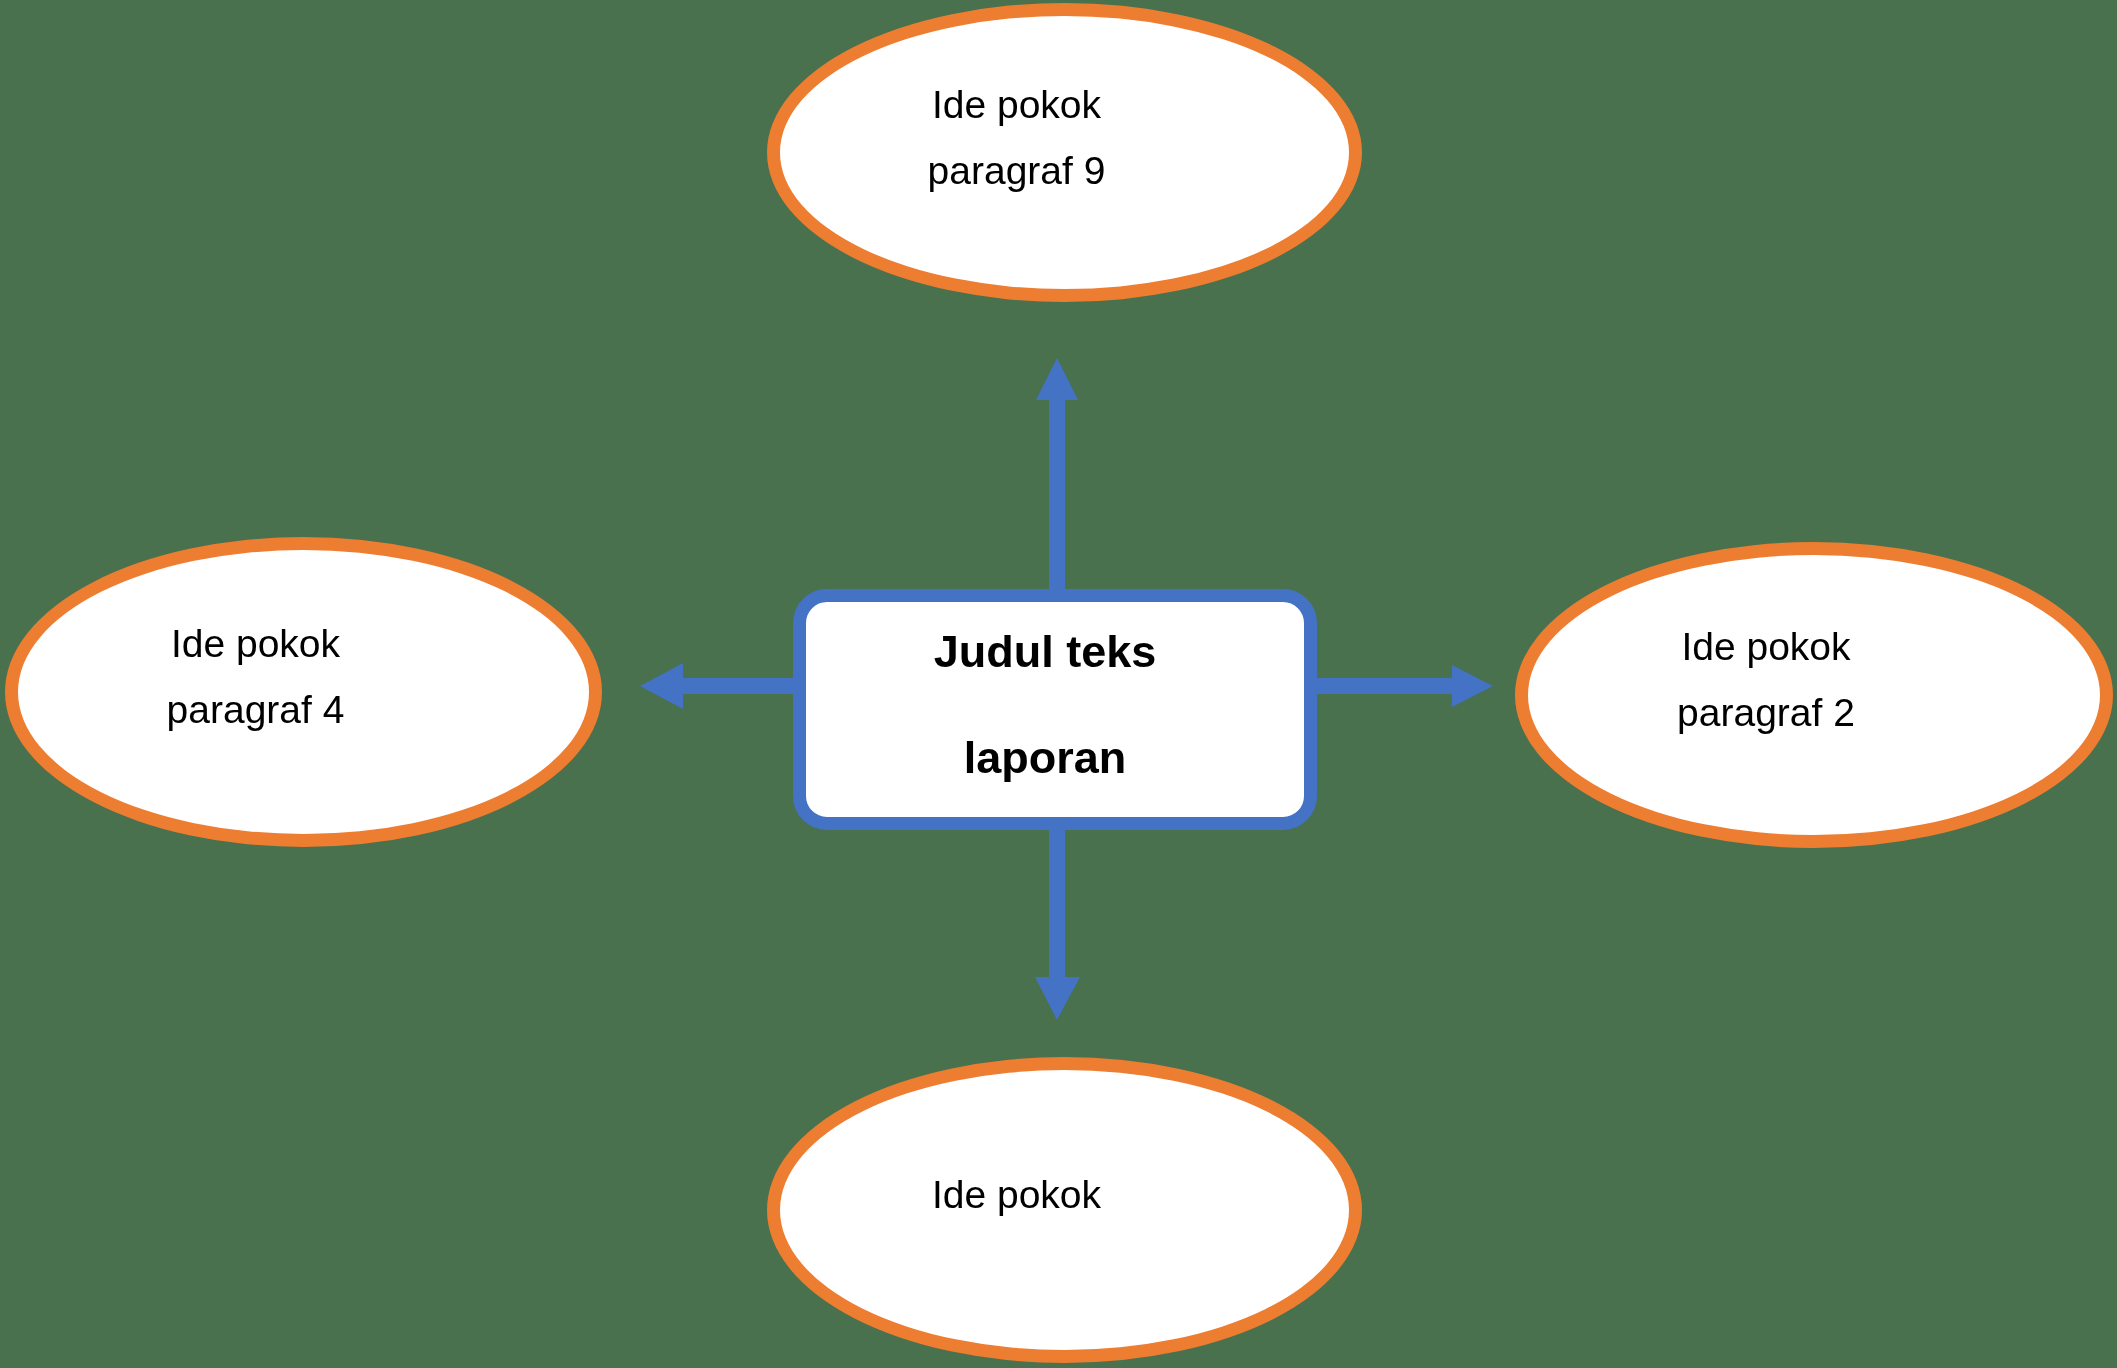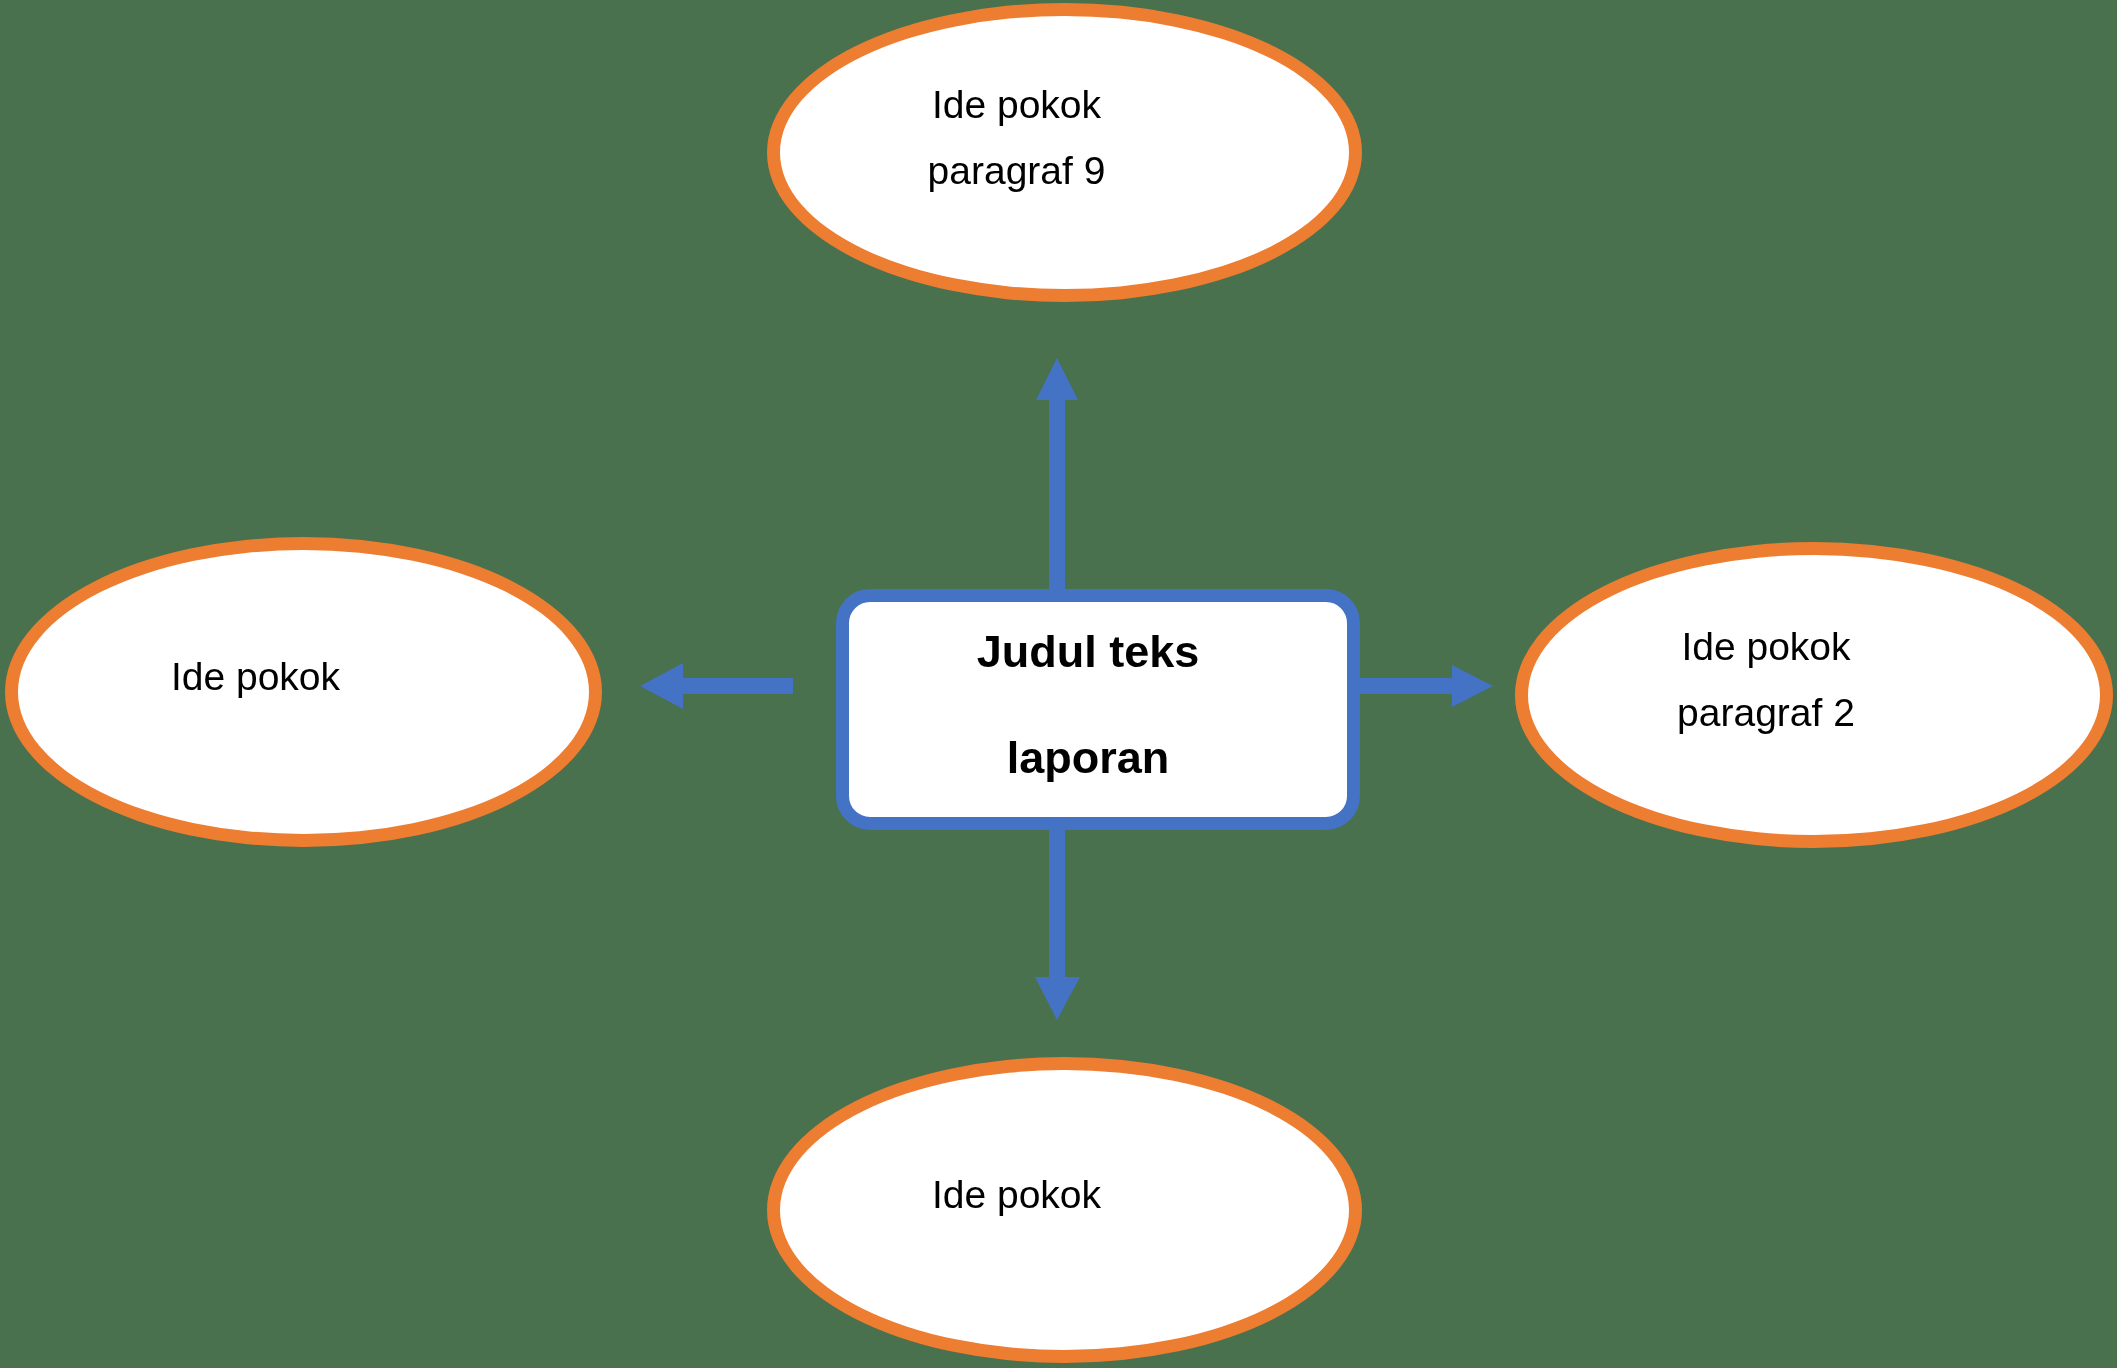--- a/index.html
+++ b/index.html
@@ -47,21 +47,21 @@
     justify-content: center;
     transform: translate(-48px, -15px);
     font-size: 39px;
     line-height: 66px;
     color: var(--text);
     text-align: center;
     white-space: nowrap;
   }
   .center-box {
     position: absolute;
-    left: 836px; top: 589px;
+    left: 793px; top: 589px;
     width: 524px; height: 241px;
     background: var(--node-fill);
     border: 13px solid var(--accent-blue);
     border-radius: 34px;
     display: flex;
     flex-direction: column;
     align-items: center;
     justify-content: center;
   }
   .center-label {
@@ -106,20 +106,21 @@
 
   <div class="node node-bottom">
     <div class="node-label">
       <span>Ide pokok</span>
     </div>
   </div>
 
   <div class="node node-left">
     <div class="node-label">
       <span>Ide pokok</span>
+      <span>paragraf 4</span>
     </div>
   </div>
 
   <div class="center-box">
     <div class="center-label">
       <span>Judul teks</span>
       <span>laporan</span>
     </div>
   </div>
 

